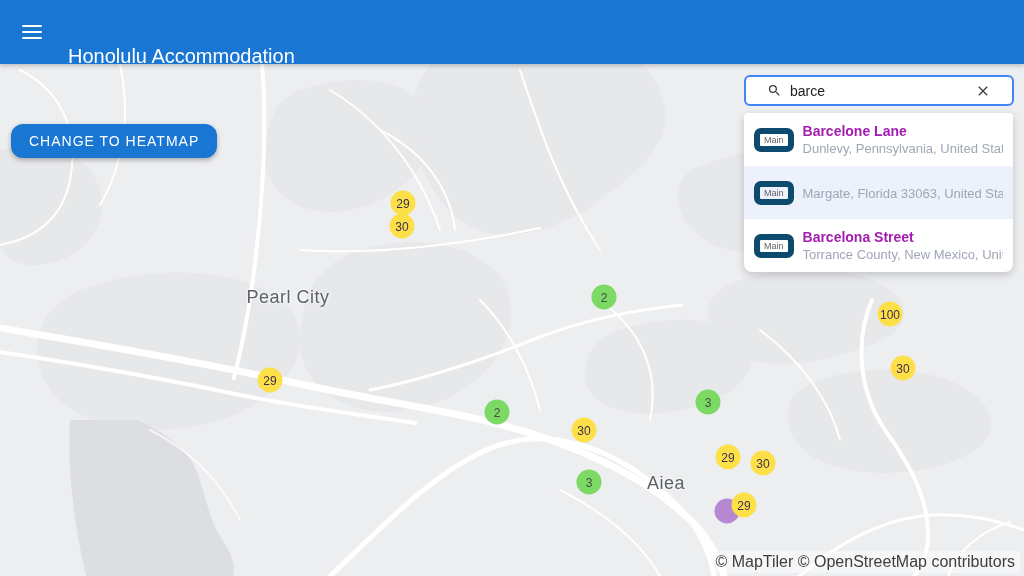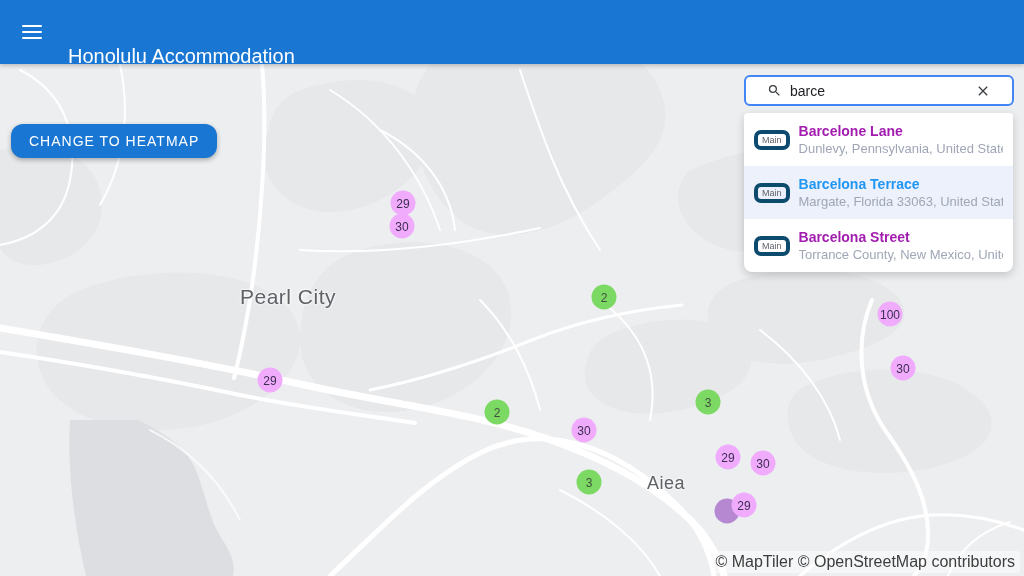--- a/index.html
+++ b/index.html
@@ -11,36 +11,36 @@
     position: absolute; left: 0; top: 0; width: 1024px; height: 576px;
     background: #edeef0; overflow: hidden;
   }
   .map svg { position: absolute; left: 0; top: 0; }
   .map-label {
     position: absolute; transform: translate(-50%, -50%);
     color: #5e6267; letter-spacing: 0.5px;
     text-shadow: 0 0 3px #fff, 0 0 3px #fff;
     pointer-events: none; white-space: nowrap;
   }
-  .map-label.big { font-size: 21px; }
+  .map-label.big { font-size: 18px; }
   .map-label.small { font-size: 18px; }
   .attribution {
     position: absolute; right: 4px; bottom: 3px;
     font-size: 16px; color: #3d3d3d;
     background: rgba(255,255,255,0.45); padding: 2px 5px; border-radius: 3px;
   }
 
   
   .cluster {
     position: absolute; width: 25px; height: 25px; border-radius: 50%;
     display: flex; align-items: center; justify-content: center;
     font-size: 12px; font-weight: 500; transform: translate(-50%, -50%);
     cursor: pointer; overflow: hidden;
   }
-  .cluster.purple { background: #f0abfc; color: #3c2e50; }
+  .cluster.purple { background: #fde047; color: #3c2e50; }
   .cluster.purple-light { background: rgba(164,101,200,0.75); color: transparent; }
   .cluster.green { background: #7bd964; color: #44503f; }
 
   
   .header {
     position: absolute; left: 0; top: 0; width: 1024px; height: 64px;
     background: #1976d2; display: flex; align-items: center;
     box-shadow: 0 2px 4px rgba(0,0,0,0.2); z-index: 30;
   }
   .hamburger { width: 20px; margin-left: 22px; cursor: pointer; }
@@ -73,21 +73,21 @@
     position: absolute; top: 38px; left: 0; width: 269px;
     background: #fff; border-radius: 4px 4px 8px 8px;
     box-shadow: 0 3px 8px rgba(0,0,0,0.18); overflow: hidden;
   }
   .dd-item {
     display: flex; align-items: center; gap: 9px;
     padding: 9px 10px; cursor: pointer; height: 53px;
   }
   .dd-item.selected { background: #edf1fb; }
   .dd-badge {
-    border: 4px solid #0c4a6e; color: #5f6368; border-radius: 7px;
+    border: 6px solid #0c4a6e; color: #5f6368; border-radius: 7px;
     font-size: 9px; padding: 1px 4px; flex: none;
   }
   .dd-text { flex: 1; min-width: 0; }
   .dd-title { font-size: 14px; font-weight: bold; color: #a21caf; white-space: nowrap; overflow: hidden; }
   .dd-item.selected .dd-title { color: #2196f3; }
   .dd-sub { font-size: 13px; color: #9fa6b6; white-space: nowrap; overflow: hidden; margin-top: 2px; }
 </style>
 </head>
 <body>
 
@@ -183,21 +183,20 @@
     <div class="dd-item">
       <span class="dd-badge">Main</span>
       <span class="dd-text">
         <div class="dd-title">Barcelone Lane</div>
         <div class="dd-sub">Dunlevy, Pennsylvania, United States</div>
       </span>
     </div>
     <div class="dd-item selected">
       <span class="dd-badge">Main</span>
       <span class="dd-text">
-        <div class="dd-title">Barcelona Terrace</div>
         <div class="dd-sub">Margate, Florida 33063, United States</div>
       </span>
     </div>
     <div class="dd-item">
       <span class="dd-badge">Main</span>
       <span class="dd-text">
         <div class="dd-title">Barcelona Street</div>
         <div class="dd-sub">Torrance County, New Mexico, United States</div>
       </span>
     </div>

